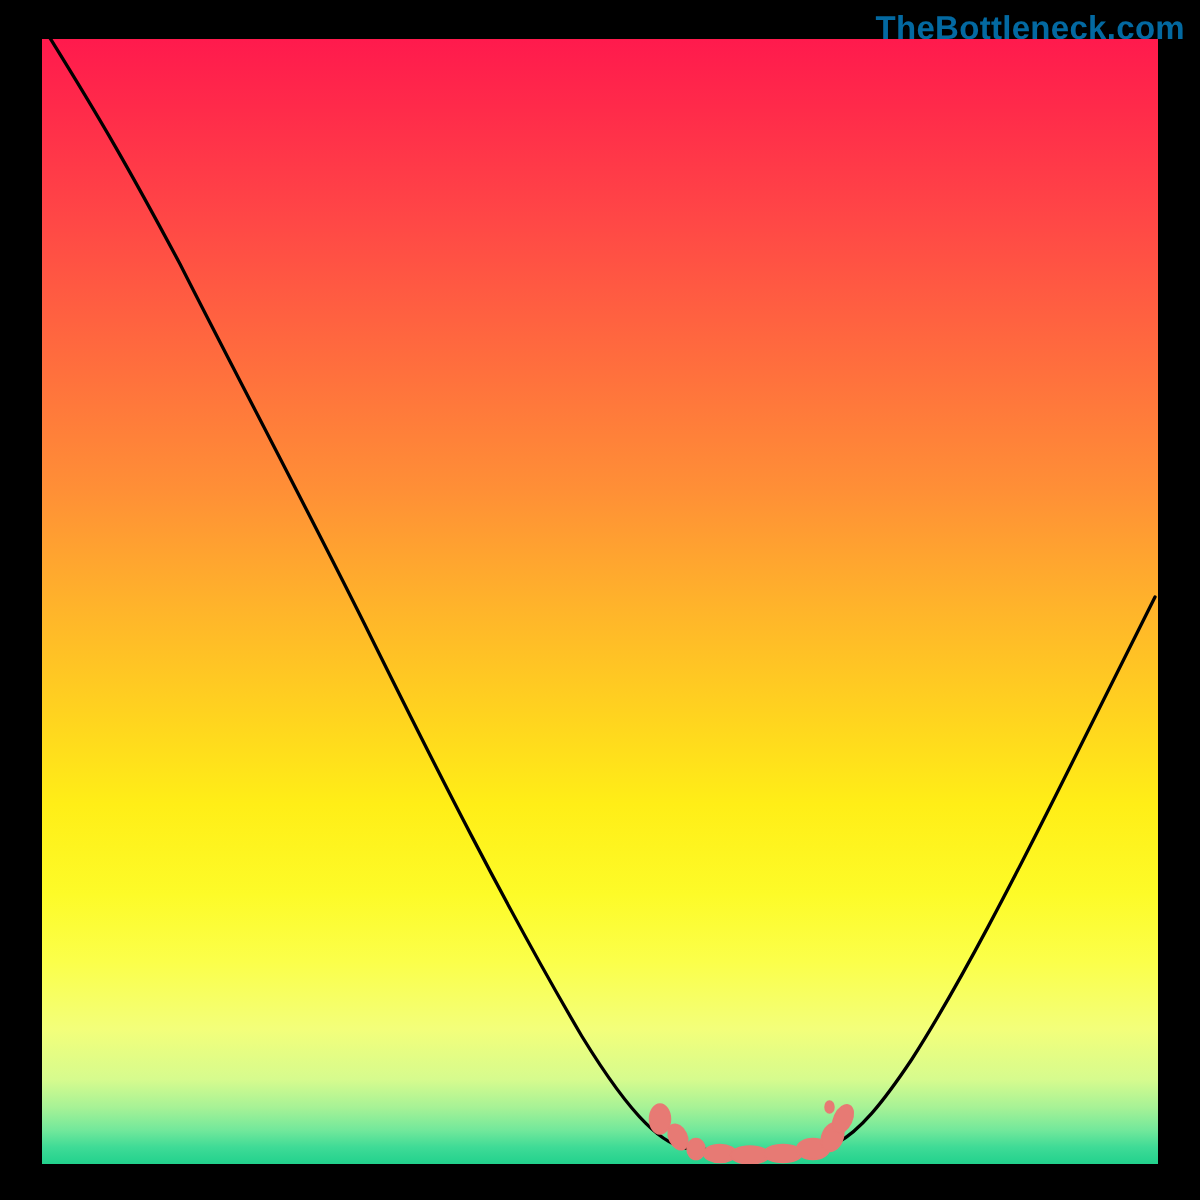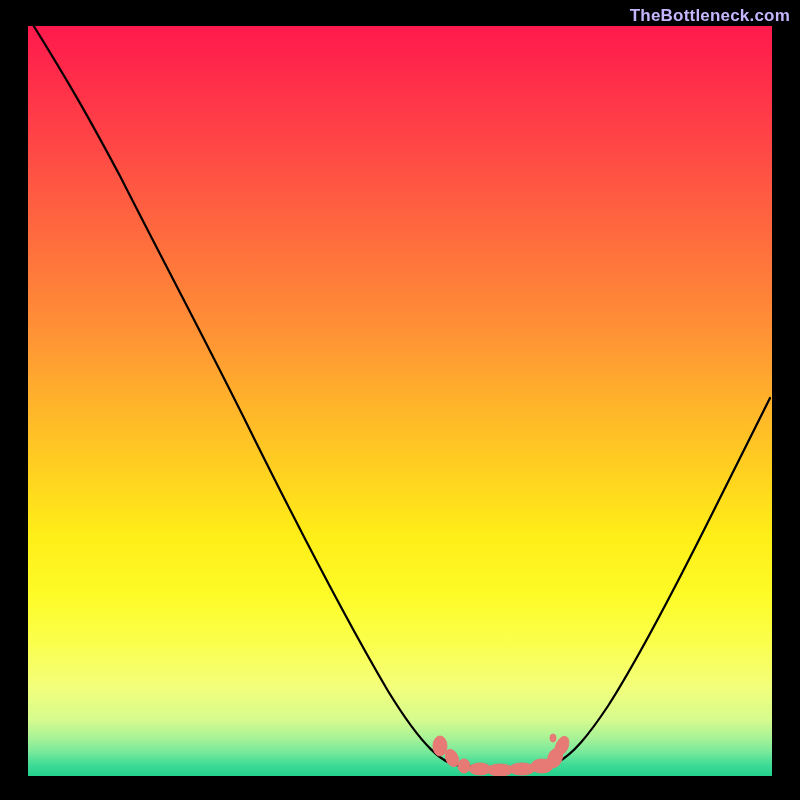--- a/index.html
+++ b/index.html
@@ -44,23 +44,23 @@
     position: absolute;
     left: 0; top: 0;
     width: 744px;
     height: 750px;
   }
   .watermark {
     position: absolute;
     top: 6px;
     right: 10px;
     font-family: Arial, Helvetica, sans-serif;
-    font-size: 17px;
+    font-size: 22px;
     font-weight: bold;
-    color: #c4b5fd;
+    color: #0369a1;
     letter-spacing: 0.2px;
   }
 </style>
 </head>
 <body>
 
 <div class="frame">
   <div class="watermark">TheBottleneck.com</div>
 
   <div class="plot-area">

